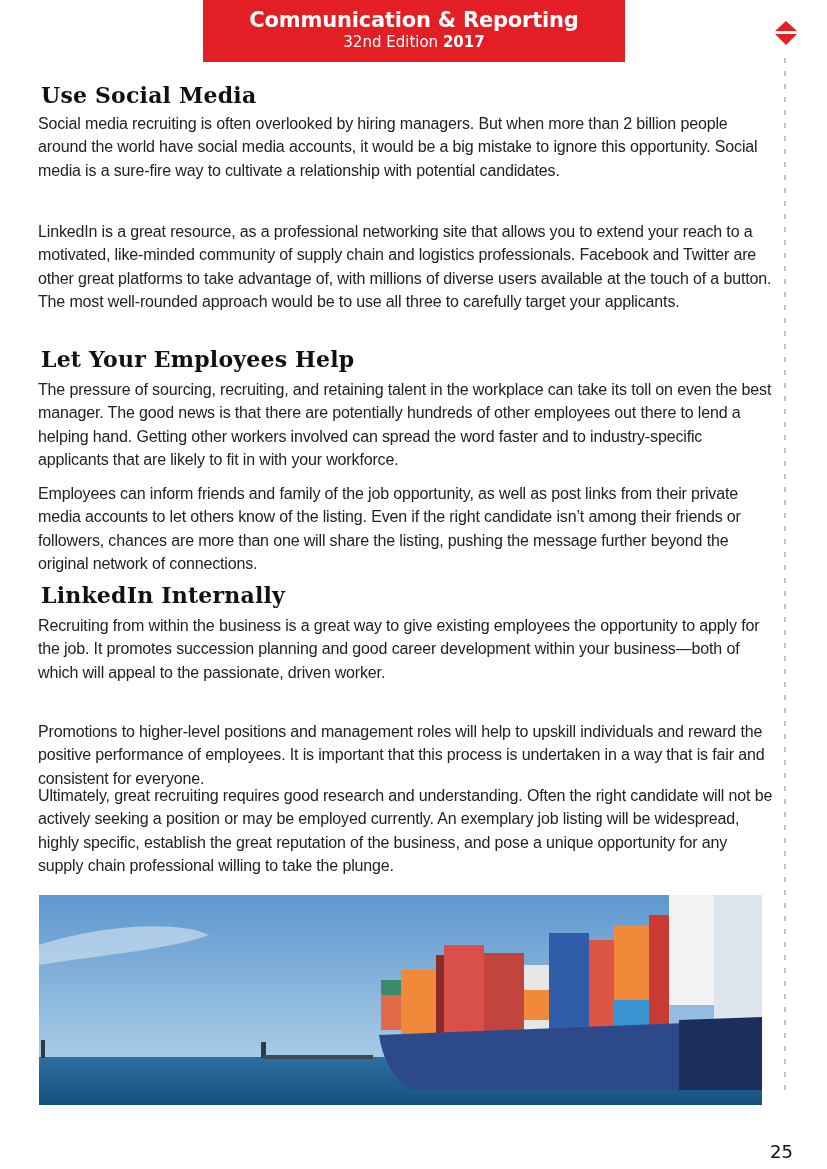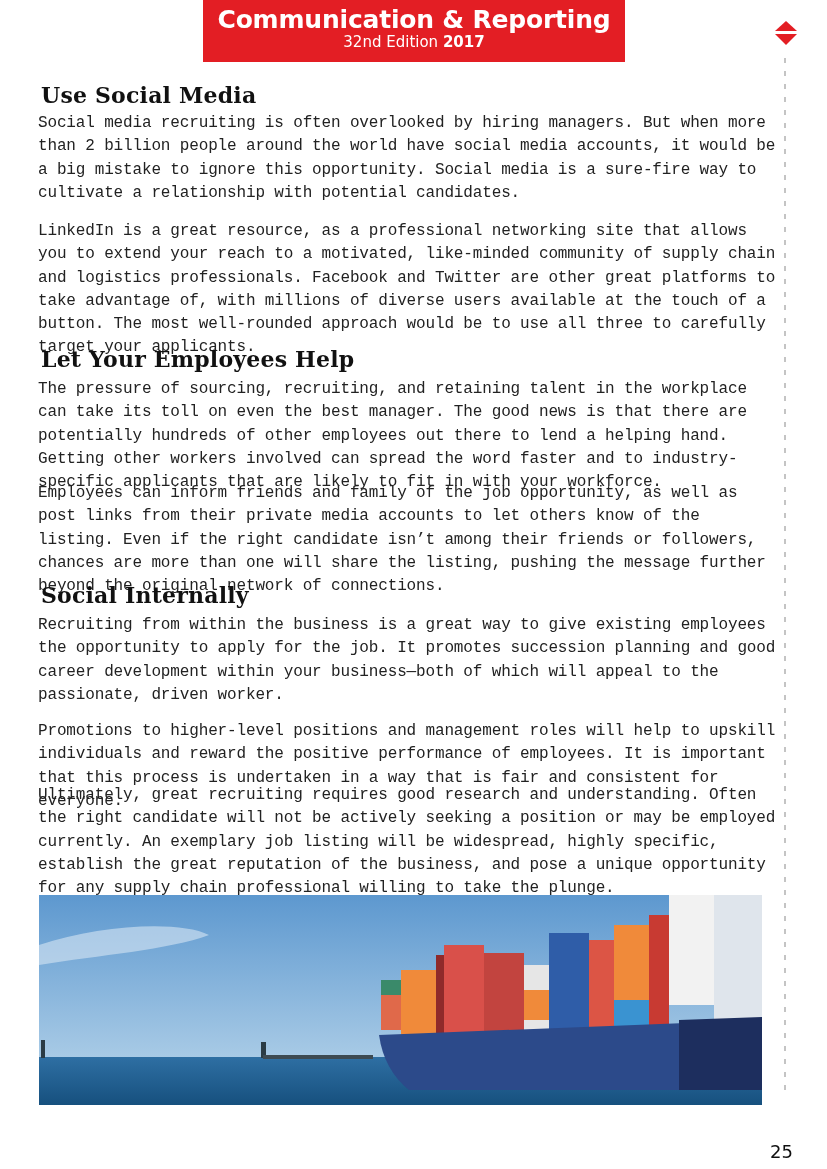--- a/index.html
+++ b/index.html
@@ -4,36 +4,36 @@
   <style>
     html, body { margin: 0; padding: 0; }
     body {
       width: 827px; height: 1169px; position: relative; background: #ffffff;
       overflow: hidden; font-family: "Liberation Sans", sans-serif; color: #1a1a1a;
     }
     .header-banner {
       position: absolute; left: 203px; top: 0; width: 422px; height: 62px;
       background: #e31e24; color: #fff; text-align: center;
     }
-    .header-title { font-family: "DejaVu Sans", sans-serif; font-weight: bold; font-size: 25px; line-height: 24px; padding-top: 8px; letter-spacing: -0.2px; }
+    .header-title { font-family: "DejaVu Sans", sans-serif; font-weight: bold; font-size: 21px; line-height: 24px; padding-top: 8px; letter-spacing: -0.2px; }
     .header-sub { font-family: "DejaVu Sans", sans-serif; font-size: 15px; line-height: 20px; }
     .header-sub b { font-weight: bold; }
     .nav-marker { position: absolute; left: 774px; top: 20px; width: 24px; height: 26px; }
     .dash-line {
       position: absolute; left: 784px; top: 58px; width: 2px; height: 1035px;
       background-image: linear-gradient(to bottom, #c4c4c4 0 5px, transparent 5px 13px);
       background-size: 2px 13px;
     }
     .content { position: absolute; left: 38px; top: 78px; width: 738px; }
     h2 {
       font-family: "DejaVu Serif", serif; font-weight: bold; font-size: 22px;
       margin: 3px; line-height: 28px; color: #111; letter-spacing: 0.2px;
     }
     p {
-      margin: 0; font-family: Liberation Mono, monospace;
+      margin: 0; font-family: Liberation Sans, sans-serif;
       font-size: 16px; line-height: 23.3px; color: #222; letter-spacing: -0.15px;
     }
     .sec1-h { position: absolute; top: 0; }
     .p1 { position: absolute; top: 34px; }
     .p2 { position: absolute; top: 142px; }
     .sec2-h { position: absolute; top: 264px; }
     .p3 { position: absolute; top: 300px; }
     .p4 { position: absolute; top: 404px; }
     .sec3-h { position: absolute; top: 500px; }
     .p5 { position: absolute; top: 536px; }
@@ -61,21 +61,21 @@
 
 <div class="content">
   <h2 class="sec1-h">Use Social Media</h2>
   <p class="p1">Social media recruiting is often overlooked by hiring managers. But when more than 2 billion people around the world have social media accounts, it would be a big mistake to ignore this opportunity. Social media is a sure-fire way to cultivate a relationship with potential candidates.</p>
   <p class="p2">LinkedIn is a great resource, as a professional networking site that allows you to extend your reach to a motivated, like-minded community of supply chain and logistics professionals. Facebook and Twitter are other great platforms to take advantage of, with millions of diverse users available at the touch of a button. The most well-rounded approach would be to use all three to carefully target your applicants.</p>
 
   <h2 class="sec2-h">Let Your Employees Help</h2>
   <p class="p3">The pressure of sourcing, recruiting, and retaining talent in the workplace can take its toll on even the best manager. The good news is that there are potentially hundreds of other employees out there to lend a helping hand. Getting other workers involved can spread the word faster and to industry-specific applicants that are likely to fit in with your workforce.</p>
   <p class="p4">Employees can inform friends and family of the job opportunity, as well as post links from their private media accounts to let others know of the listing. Even if the right candidate isn’t among their friends or followers, chances are more than one will share the listing, pushing the message further beyond the original network of connections.</p>
 
-  <h2 class="sec3-h">Social Internally</h2>
+  <h2 class="sec3-h">LinkedIn Internally</h2>
   <p class="p5">Recruiting from within the business is a great way to give existing employees the opportunity to apply for the job. It promotes succession planning and good career development within your business—both of which will appeal to the passionate, driven worker.</p>
   <p class="p6">Promotions to higher-level positions and management roles will help to upskill individuals and reward the positive performance of employees. It is important that this process is undertaken in a way that is fair and consistent for everyone.</p>
   <p class="p7">Ultimately, great recruiting requires good research and understanding. Often the right candidate will not be actively seeking a position or may be employed currently. An exemplary job listing will be widespread, highly specific, establish the great reputation of the business, and pose a unique opportunity for any supply chain professional willing to take the plunge.</p>
 </div>
 
 <div class="photo">
   <svg width="723" height="210" viewBox="0 0 723 210">
     <defs>
       <linearGradient id="sky" x1="0" y1="0" x2="0" y2="1">
         <stop offset="0" stop-color="#5d98cf"></stop>

